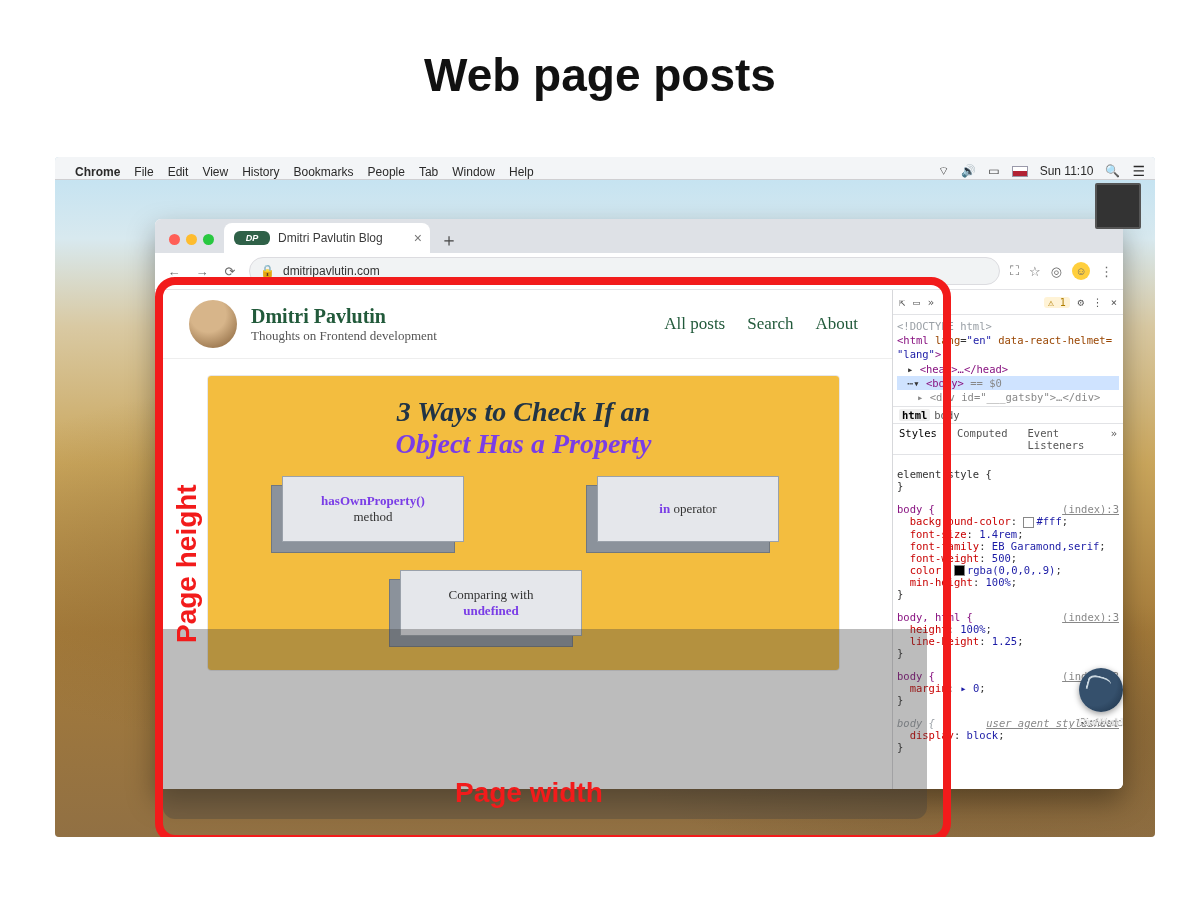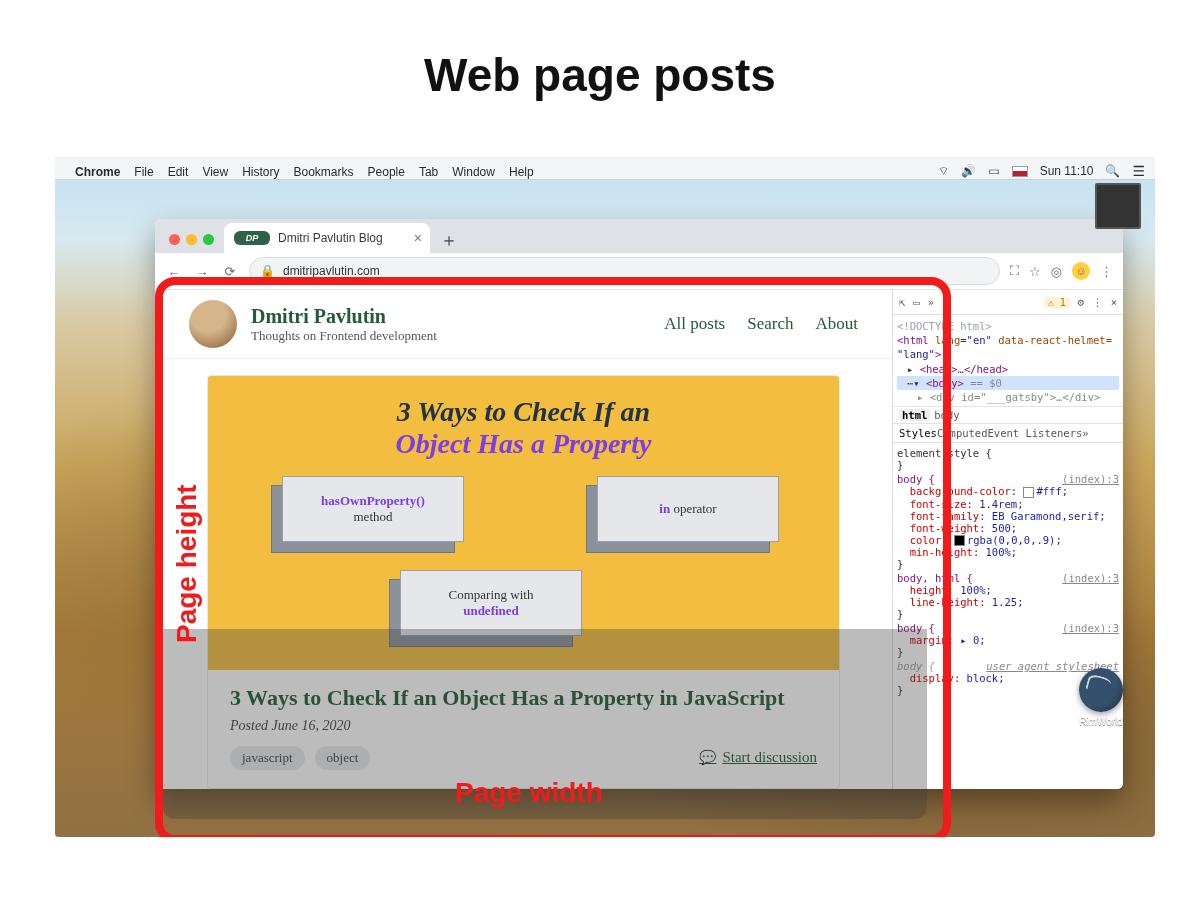--- a/index.html
+++ b/index.html
@@ -92,26 +92,26 @@
 .dt-top .arrow{margin-left:auto;}
 .elements{padding:4px 4px 2px;line-height:1.35;}
 .elements .doctype{color:#9aa0a6;}
 .elements .tagn{color:#881280;}
 .elements .attr{color:#994500;}
 .elements .val{color:#1a1aa6;}
 .elements .sel{background:#cfe3ff;}
 .elements .dim{color:#888;}
 .crumb{border-top:1px solid #e2e3e6;border-bottom:1px solid #e2e3e6;padding:2px 6px;color:#555;}
 .crumb b{color:#000;background:#eee;padding:0 3px;border-radius:2px;margin-right:4px;}
-.dt-tabs{display:flex;gap:0;padding:3px 6px;border-bottom:1px solid #e2e3e6;color:#555;}
+.dt-tabs{display:flex;gap:20px;padding:3px 6px;border-bottom:1px solid #e2e3e6;color:#555;}
 .dt-tabs .act{color:#000;}
 .filterrow{display:flex;align-items:center;gap:4px;padding:2px 4px;border-bottom:1px solid #eee;color:#666;}
 .filterrow input{flex:1;border:1px solid #ddd;font:inherit;height:16px;padding:0 4px;}
 .rules{padding:2px 4px 6px;overflow:hidden;}
-.rule{margin-top:2px;}
+.rule{margin-top:11px;}
 .rule .hdr{display:flex;}
 .rule .hdr .src{margin-left:auto;color:#888;text-decoration:underline;}
 .rule .sel{color:#881280;}
 .rule .prop{color:#c80000;}
 .rule .pval{color:#1a1aa6;}
 .rule .ua{color:#9aa0a6;font-style:italic;}
 .sw{display:inline-block;width:9px;height:9px;border:1px solid #888;vertical-align:middle;margin-right:2px;}
 
 
 .anno-box{position:absolute;left:100px;top:120px;width:780px;height:550px;border:8px solid #f21b1b;border-radius:20px;z-index:10;pointer-events:none;}
@@ -224,34 +224,20 @@
                   <span>
                     <span class="t1">in</span><span> operator</span>
                   </span>
                 </div>
                 <div class="tile c">
                   <span>Comparing with</span>
                   <span class="t1">undefined</span>
                 </div>
               </div>
             </div>
-            <div class="cardmeta">
-              <h3>3 Ways to Check If an Object Has a Property in JavaScript</h3>
-              <div class="posted">
-                <span>Posted </span><span>June 16, 2020</span>
-              </div>
-              <div class="tags">
-                <span class="tag">javascript</span>
-                <span class="tag">object</span>
-                <span class="disc">
-                  <span class="ci">💬</span>
-                  <span>Start discussion</span>
-                </span>
-              </div>
-            </div>
           </div>
         </div>
 
         <div class="devtools">
           <div class="dt-top">
             <span>⇱</span>
             <span>▭</span>
             <span>»</span>
             <span class="arrow"></span>
             <span class="warn">⚠ <span>1</span></span>

